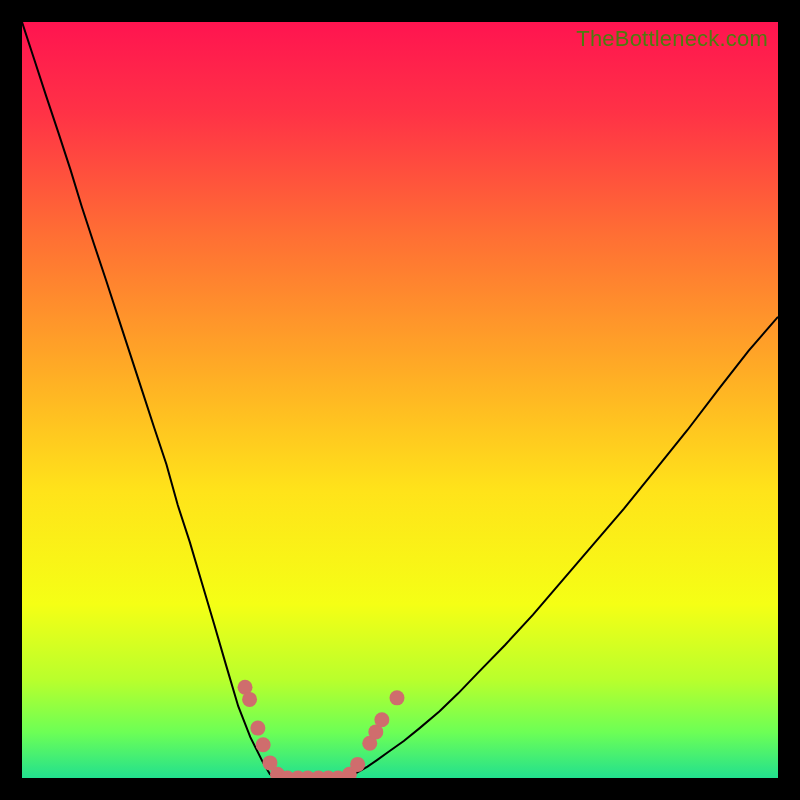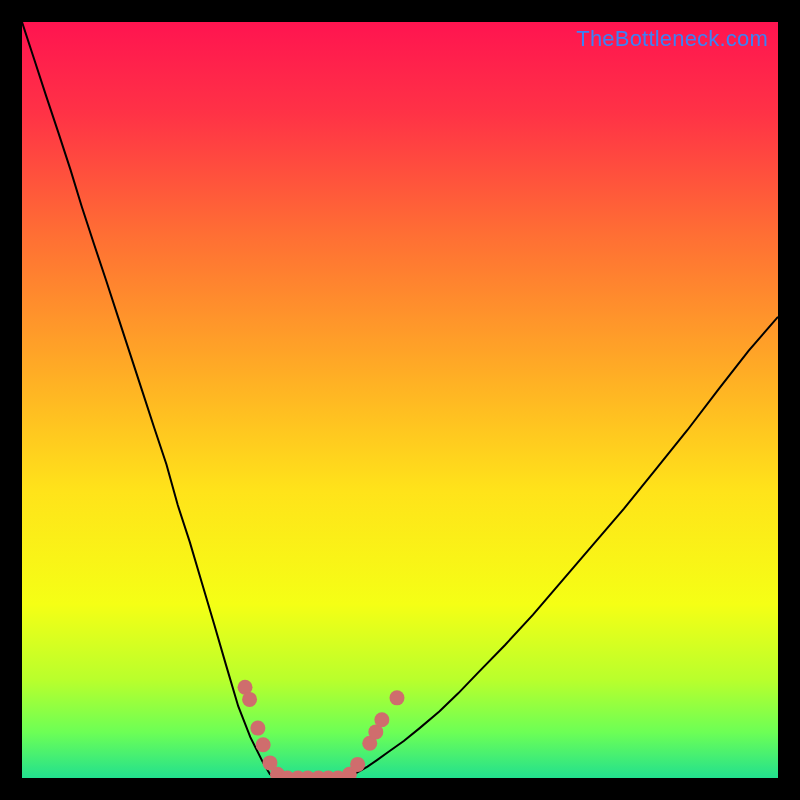--- a/index.html
+++ b/index.html
@@ -22,21 +22,21 @@
     left: 22px;
     top: 22px;
     width: 756px;
     height: 756px;
     overflow: hidden;
   }
   .watermark {
     position: absolute;
     top: 4px;
     right: 10px;
-    color: #3b82f6;
+    color: #4d7c0f;
     font-size: 22px;
     font-weight: 400;
     letter-spacing: 0.2px;
     user-select: none;
     z-index: 10;
   }
   svg {
     display: block;
     width: 756px;
     height: 756px;

